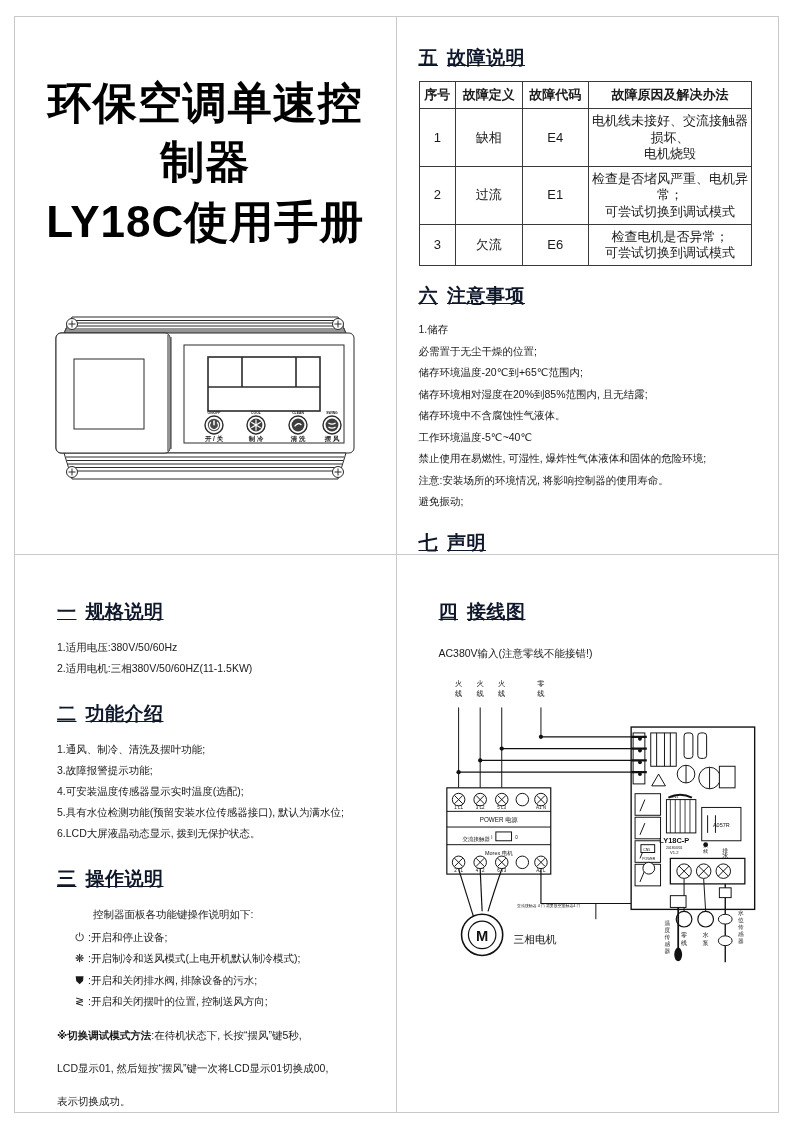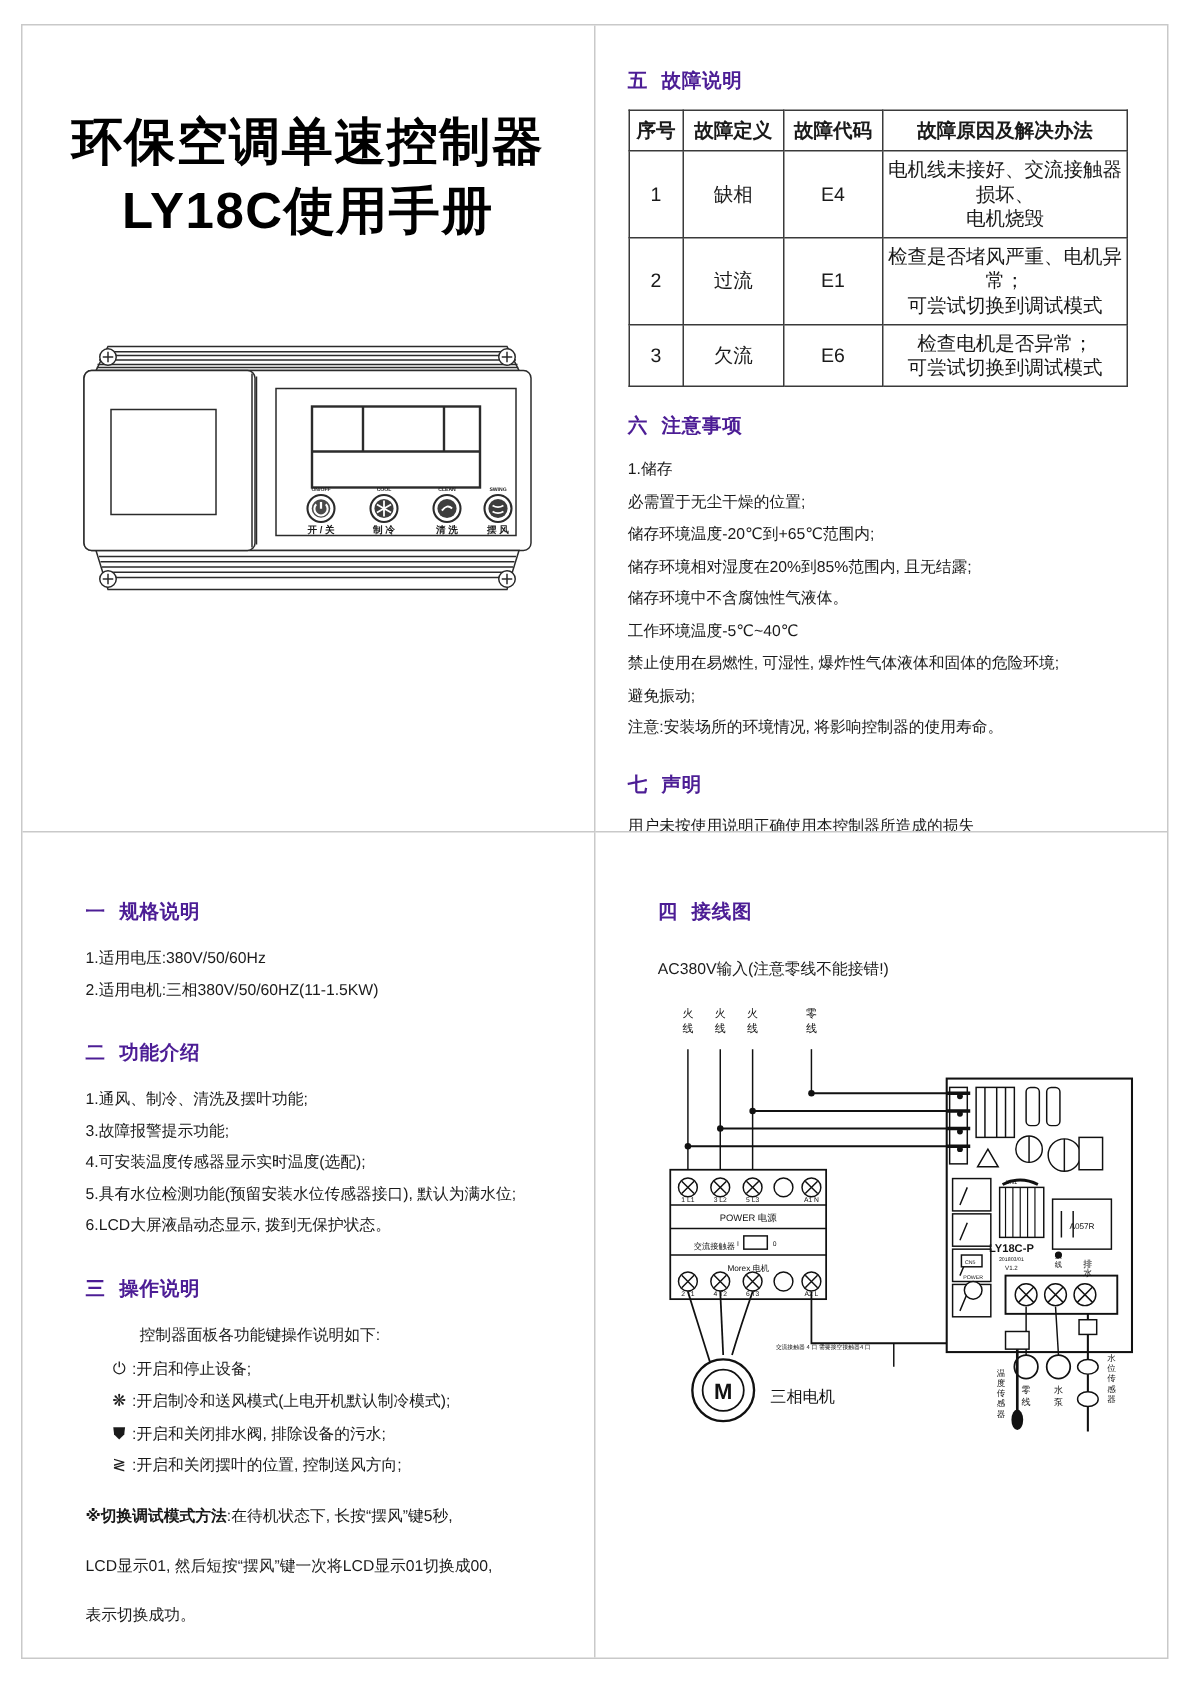--- a/index.html
+++ b/index.html
@@ -24,33 +24,33 @@
   }
   .cell { position: relative; overflow: hidden; }
   .cell.tl { border-right: 1px solid #c9c9c9; border-bottom: 1px solid #c9c9c9; }
   .cell.tr { border-bottom: 1px solid #c9c9c9; }
   .cell.bl { border-right: 1px solid #c9c9c9; }
 
   
   .tl-inner { padding: 56px 28px 0; }
   .doc-title {
     text-align: center;
-    font-size: 34px;
+    font-size: 44px;
     font-weight: 700;
     line-height: 1.35;
     letter-spacing: 1px;
     color: #000;
   }
   .device-wrap { margin-top: 52px; display: flex; justify-content: center; }
 
   
   .tr-inner { padding: 28px 26px 0 22px; }
   h2.sec {
-    font-size: 13px; font-weight: 700; color: #4c1d95;
-    margin: 0 0 10px 0; letter-spacing: .5px;
+    font-size: 19px; font-weight: 700; color: #0f172a;
+    margin: 0 0 10px 0; letter-spacing: .5px; text-decoration: underline;
   }
   h2.sec .num { margin-right: 9px; }
   .fault-table {
     width: 100%; border-collapse: collapse;
     font-size: 13px; line-height: 1.25;
   }
   .fault-table th, .fault-table td {
     border: 1px solid #3a3a3a;
     text-align: center; vertical-align: middle;
     padding: 4px 2px;
@@ -228,22 +228,22 @@
           <h2 class="sec">
             <span class="num">六</span><span>注意事项</span>
           </h2>
           <div class="body-line">1.储存</div>
           <div class="body-line">必需置于无尘干燥的位置;</div>
           <div class="body-line">储存环境温度-20℃到+65℃范围内;</div>
           <div class="body-line">储存环境相对湿度在20%到85%范围内, 且无结露;</div>
           <div class="body-line">储存环境中不含腐蚀性气液体。</div>
           <div class="body-line">工作环境温度-5℃~40℃</div>
           <div class="body-line">禁止使用在易燃性, 可湿性, 爆炸性气体液体和固体的危险环境;</div>
+          <div class="body-line">注意:安装场所的环境情况, 将影响控制器的使用寿命。</div>
           <div class="body-line">避免振动;</div>
-          <div class="body-line">注意:安装场所的环境情况, 将影响控制器的使用寿命。</div>
         </div>
 
         <div class="sec-block">
           <h2 class="sec">
             <span class="num">七</span><span>声明</span>
           </h2>
           <div class="body-line tight">用户未按使用说明正确使用本控制器所造成的损失</div>
           <div class="body-line tight">本公司慨不负责。</div>
         </div>
       </div>

